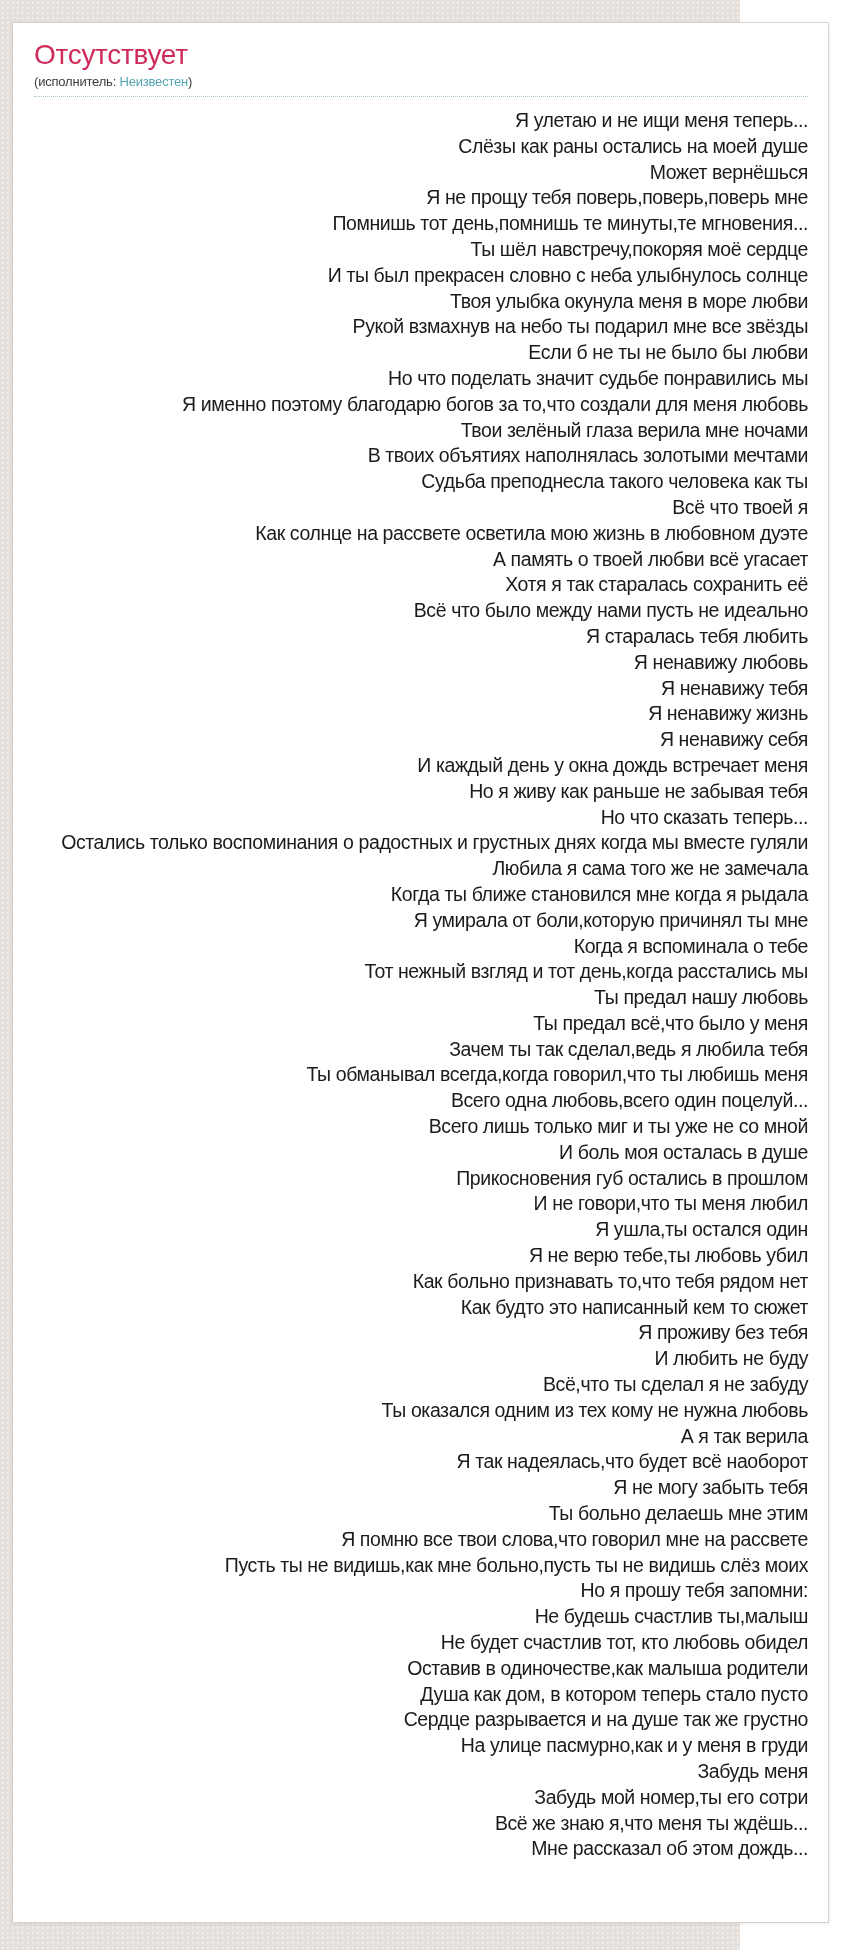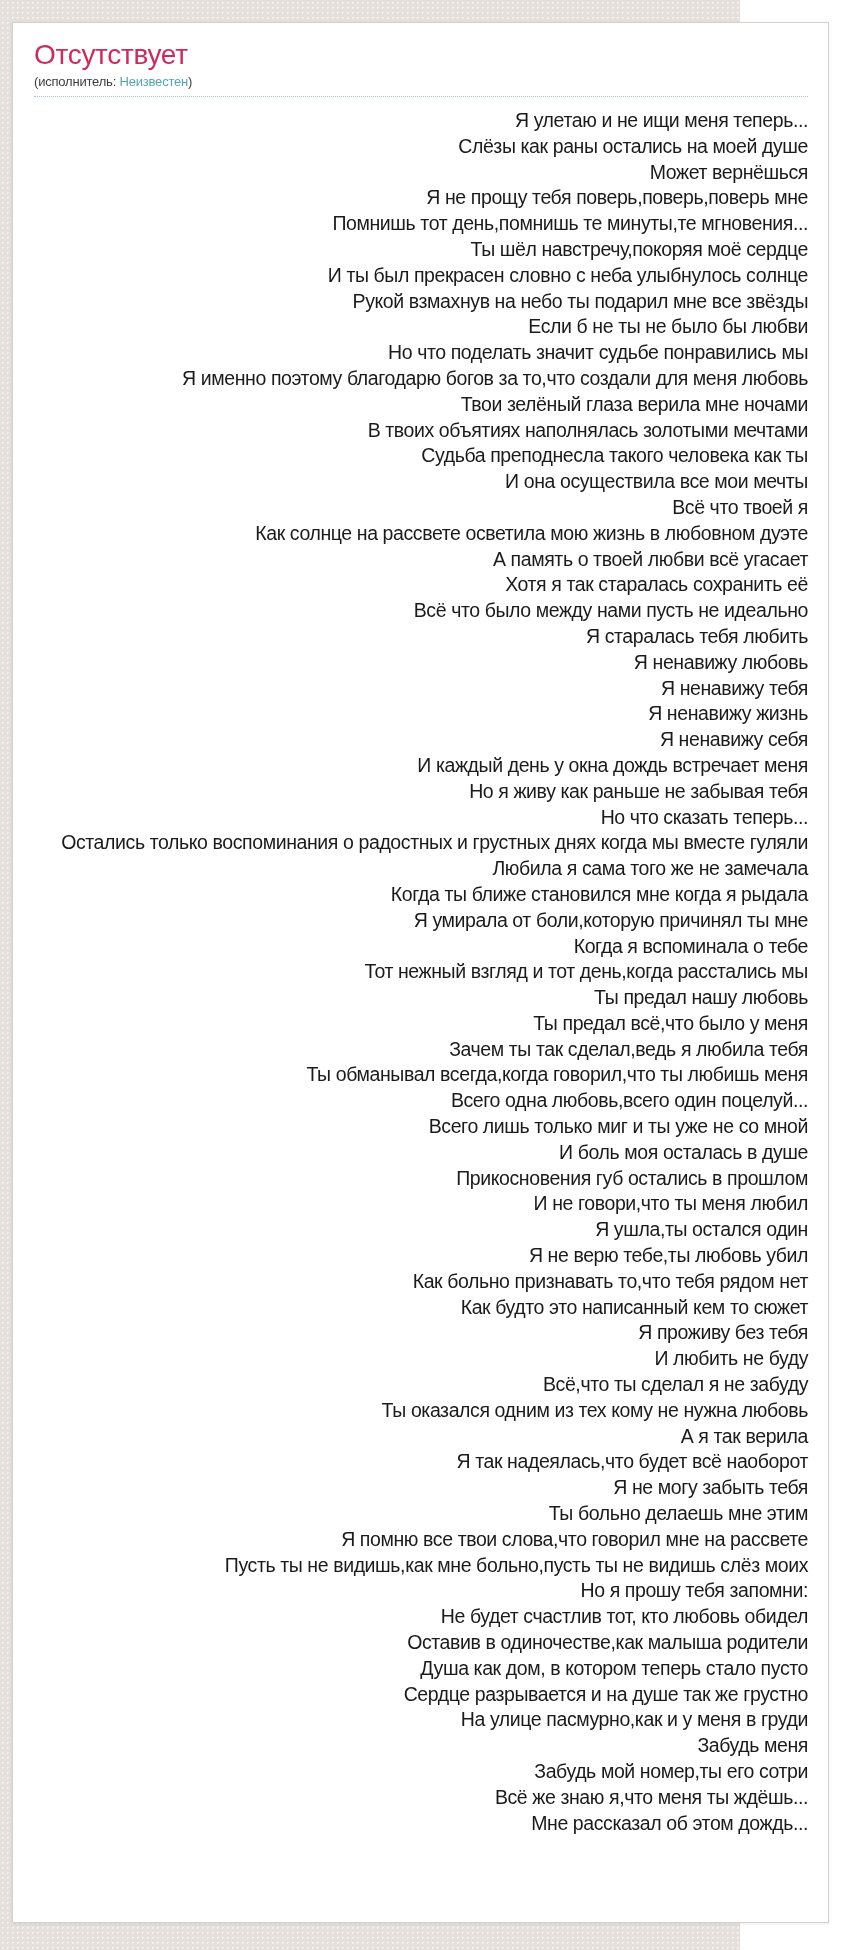--- a/index.html
+++ b/index.html
@@ -69,28 +69,28 @@
     <h1 class="title">Отсутствует</h1>
     <div class="artist-row"><span>(исполнитель: </span><a class="artist-link">Неизвестен</a><span>)</span></div>
     <div class="lyrics" id="lyrics">
         <div class="lyric-line">Я улетаю и не ищи меня теперь...</div>
         <div class="lyric-line">Слёзы как раны остались на моей душе</div>
         <div class="lyric-line">Может вернёшься</div>
         <div class="lyric-line">Я не прощу тебя поверь,поверь,поверь мне</div>
         <div class="lyric-line">Помнишь тот день,помнишь те минуты,те мгновения...</div>
         <div class="lyric-line">Ты шёл навстречу,покоряя моё сердце</div>
         <div class="lyric-line">И ты был прекрасен словно с неба улыбнулось солнце</div>
+        <div class="lyric-line">Твоя улыбка окунула меня в море любви</div>
         <div class="lyric-line">Рукой взмахнув на небо ты подарил мне все звёзды</div>
         <div class="lyric-line">Если б не ты не было бы любви</div>
         <div class="lyric-line">Но что поделать значит судьбе понравились мы</div>
         <div class="lyric-line">Я именно поэтому благодарю богов за то,что создали для меня любовь</div>
         <div class="lyric-line">Твои зелёный глаза верила мне ночами</div>
         <div class="lyric-line">В твоих объятиях наполнялась золотыми мечтами</div>
         <div class="lyric-line">Судьба преподнесла такого человека как ты</div>
-        <div class="lyric-line">И она осуществила все мои мечты</div>
         <div class="lyric-line">Всё что твоей я</div>
         <div class="lyric-line">Как солнце на рассвете осветила мою жизнь в любовном дуэте</div>
         <div class="lyric-line">А память о твоей любви всё угасает</div>
         <div class="lyric-line">Хотя я так старалась сохранить её</div>
         <div class="lyric-line">Всё что было между нами пусть не идеально</div>
         <div class="lyric-line">Я старалась тебя любить</div>
         <div class="lyric-line">Я ненавижу любовь</div>
         <div class="lyric-line">Я ненавижу тебя</div>
         <div class="lyric-line">Я ненавижу жизнь</div>
         <div class="lyric-line">Я ненавижу себя</div>
@@ -120,20 +120,21 @@
         <div class="lyric-line">И любить не буду</div>
         <div class="lyric-line">Всё,что ты сделал я не забуду</div>
         <div class="lyric-line">Ты оказался одним из тех кому не нужна любовь</div>
         <div class="lyric-line">А я так верила</div>
         <div class="lyric-line">Я так надеялась,что будет всё наоборот</div>
         <div class="lyric-line">Я не могу забыть тебя</div>
         <div class="lyric-line">Ты больно делаешь мне этим</div>
         <div class="lyric-line">Я помню все твои слова,что говорил мне на рассвете</div>
         <div class="lyric-line">Пусть ты не видишь,как мне больно,пусть ты не видишь слёз моих</div>
         <div class="lyric-line">Но я прошу тебя запомни:</div>
+        <div class="lyric-line">Не будешь счастлив ты,малыш</div>
         <div class="lyric-line">Не будет счастлив тот, кто любовь обидел</div>
         <div class="lyric-line">Оставив в одиночестве,как малыша родители</div>
         <div class="lyric-line">Душа как дом, в котором теперь стало пусто</div>
         <div class="lyric-line">Сердце разрывается и на душе так же грустно</div>
         <div class="lyric-line">На улице пасмурно,как и у меня в груди</div>
         <div class="lyric-line">Забудь меня</div>
         <div class="lyric-line">Забудь мой номер,ты его сотри</div>
         <div class="lyric-line">Всё же знаю я,что меня ты ждёшь...</div>
         <div class="lyric-line">Мне рассказал об этом дождь...</div>
       </div>

